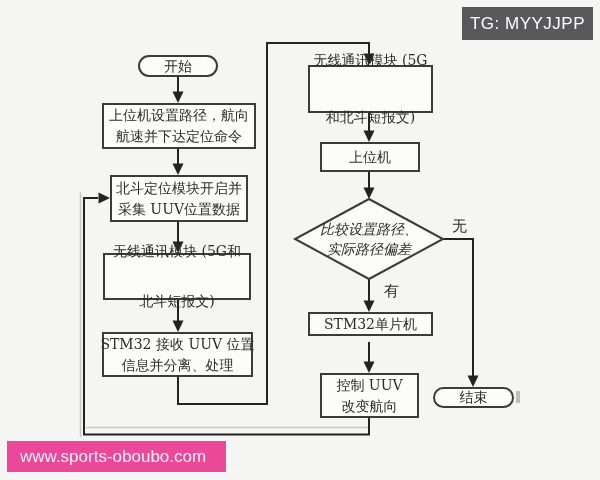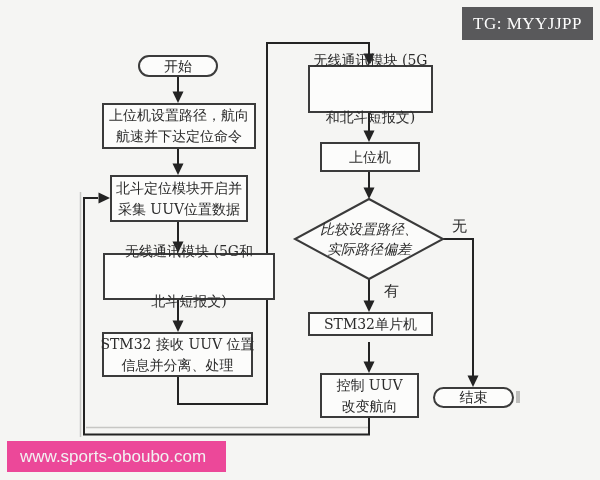--- a/index.html
+++ b/index.html
@@ -18,21 +18,21 @@
     text-align:center;color:#2c2c2c;font-size:14px;line-height:1.5;white-space:nowrap;
   }
   .stadium{border-radius:999px;}
   .dtext{
     position:absolute;display:flex;flex-direction:column;align-items:center;justify-content:center;
     text-align:center;color:#2c2c2c;font-size:14px;line-height:1.45;white-space:nowrap;font-style:italic;
   }
   .blabel{position:absolute;color:#2c2c2c;font-size:15px;line-height:1;}
   .badge{
     position:absolute;left:462px;top:7px;width:131px;height:33px;background:#59595b;
-    color:#fdfdfd;font-family:Liberation Serif, serif;font-size:17px;
+    color:#fdfdfd;font-family:Liberation Sans, sans-serif;font-size:17px;
     display:flex;align-items:center;justify-content:center;letter-spacing:.5px;
   }
   .watermark{
     position:absolute;left:7px;top:441px;width:219px;height:31px;background:#ec4899;
     color:#f2f2f2;font-family:"Liberation Sans","DejaVu Sans",sans-serif;font-size:17px;
     display:flex;align-items:center;padding-left:13px;box-sizing:border-box;white-space:nowrap;
   }
   .tick{position:absolute;left:516px;top:391px;width:4px;height:12px;background:#bdbdbb;}
 </style>
 </head>
@@ -100,21 +100,21 @@
   <div class="node" style="left:102px;top:103px;width:154px;height:46px;">
     <span>上位机设置路径，航向</span>
     <span>航速并下达定位命令</span>
   </div>
 
   <div class="node" style="left:110px;top:175px;width:138px;height:47px;">
     <span>北斗定位模块开启并</span>
     <span>采集 UUV位置数据</span>
   </div>
 
-  <div class="node" style="left:103px;top:253px;width:172px;height:47px;gap:29px;">
+  <div class="node" style="left:103px;top:253px;width:148px;height:47px;gap:29px;">
     <span>无线通讯模块 (5G和</span>
     <span>北斗短报文)</span>
   </div>
 
   <div class="node" style="left:102px;top:332px;width:151px;height:45px;">
     <span>STM32 接收 UUV 位置</span>
     <span>信息并分离、处理</span>
   </div>
 
   <div class="node" style="left:308px;top:65px;width:125px;height:48px;gap:36px;">

